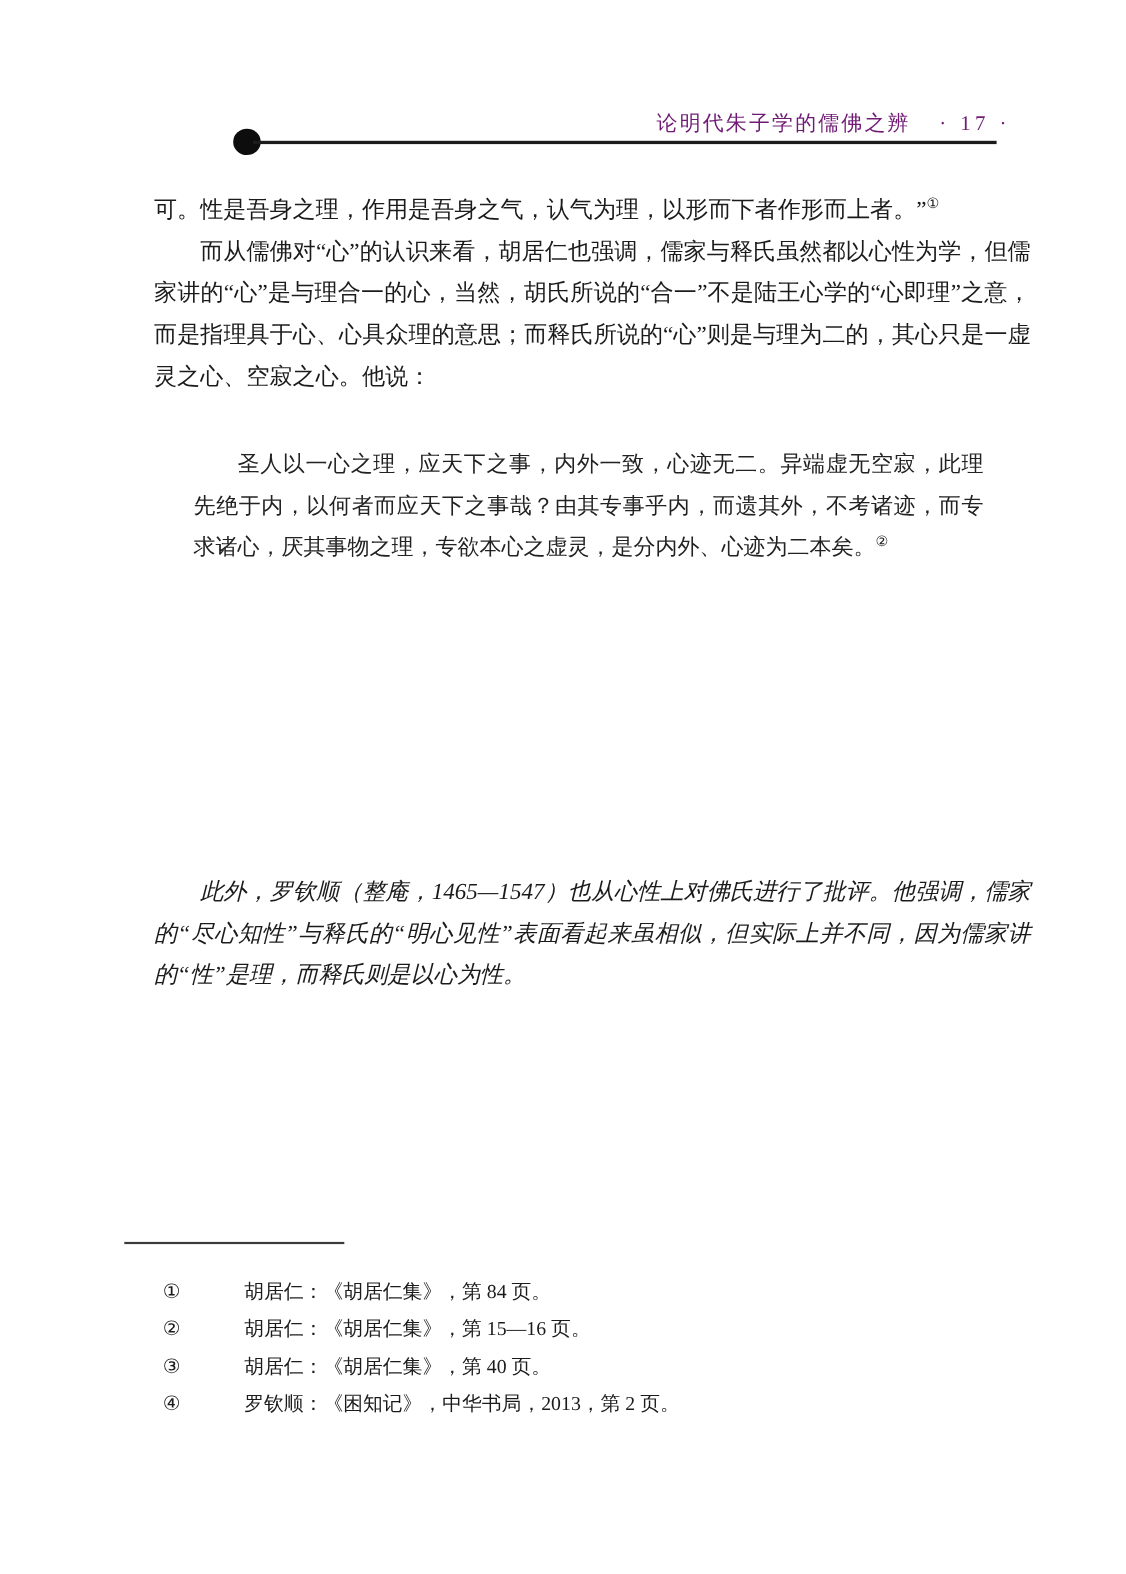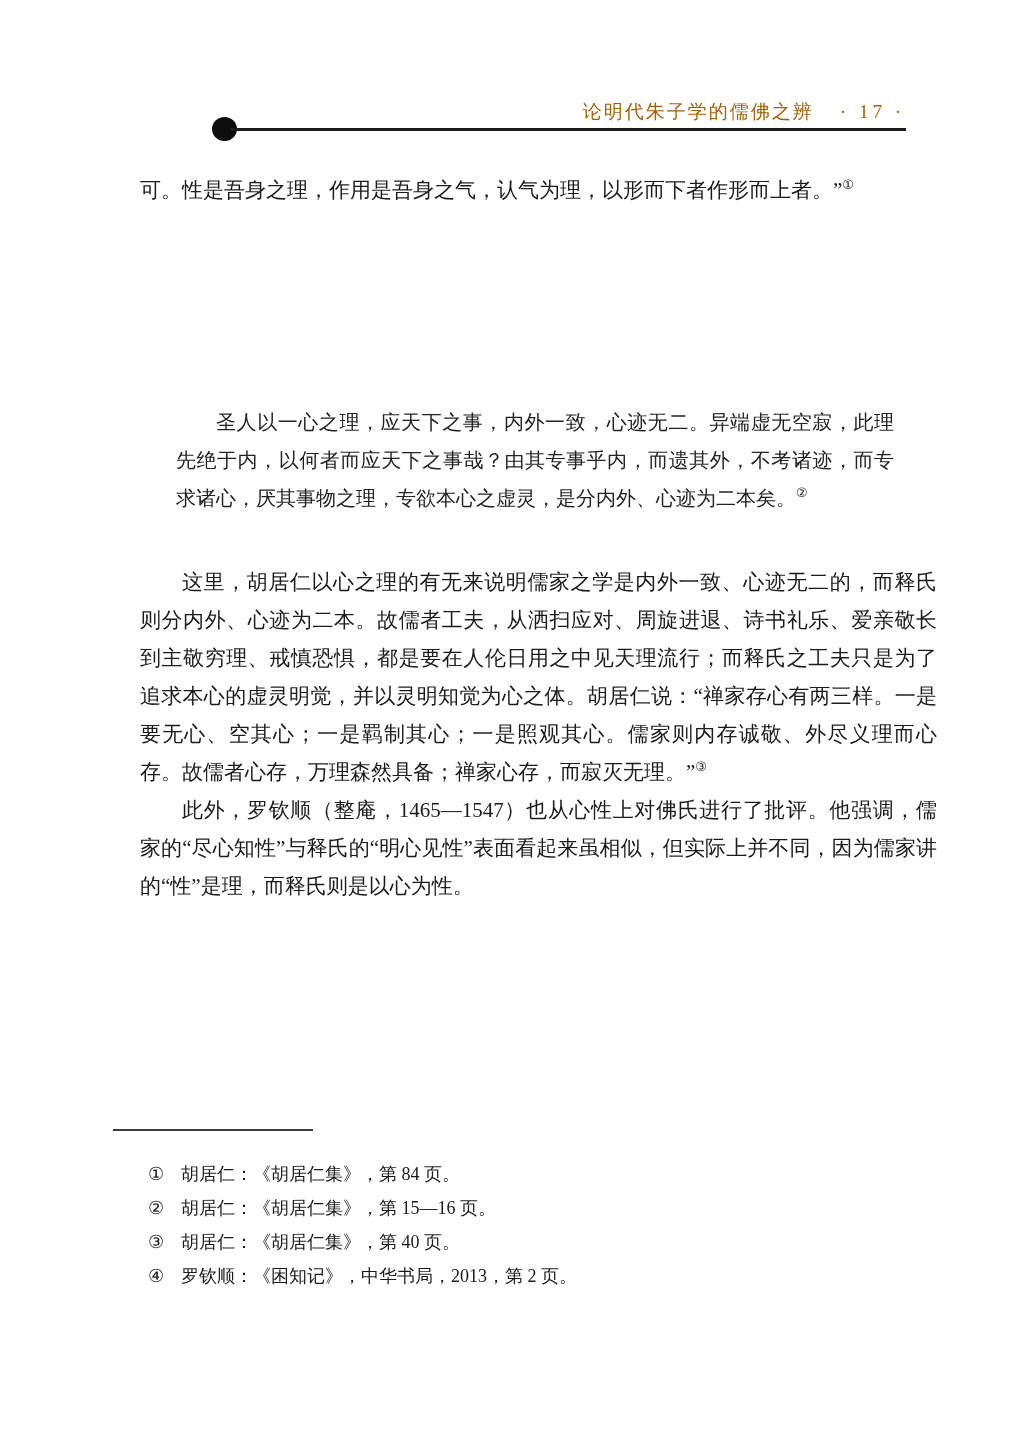--- a/index.html
+++ b/index.html
@@ -8,25 +8,25 @@
     width: 1024px;
     height: 1431px;
     background: #ffffff;
     font-family: "Liberation Serif", "DejaVu Serif", serif;
     color: #1b1b1b;
     overflow: hidden;
   }
   .running-head {
     position: absolute;
     top: 99px;
-    right: 119px;
+    right: 105px;
     font-size: 19px;
     letter-spacing: 2px;
     white-space: nowrap;
-    color: #a16207;
+    color: #701a75;
   }
   .running-head .pageno {
     margin-left: 26px;
     letter-spacing: 4px;
   }
   .head-dot {
     position: absolute;
     left: 212px;
     top: 117px;
     width: 25px;
@@ -80,43 +80,43 @@
   .footnotes {
     position: absolute;
     left: 148px;
     top: 1157px;
     width: 730px;
     font-size: 18px;
     line-height: 34px;
   }
   .fn-row { display: flex; }
   .fn-marker { flex: 0 0 33px; }
-  .fn-text { flex: 1 1 auto; text-align: left; }
+  .fn-text { flex: 1 1 auto; text-align: left; margin-left: 41px; }
 </style>
 </head>
 <body>
 
 <div class="page">
 
   <div class="running-head">
     <span>论明代朱子学的儒佛之辨</span><span class="pageno">· 17 ·</span>
   </div>
   <div class="head-dot"></div>
   <div class="head-rule"></div>
 
   <p class="para" style="top:155px;"><span>可。性是吾身之理，作用是吾身之气，认气为理，以形而下者作形而上者。”</span><sup class="fnref">①</sup></p>
 
+  <p class="para indent" style="top:193px;"><span>而从儒佛对“心”的认识来看，胡居仁也强调，儒家与释氏虽然都以心性为学，但儒家讲的“心”是与理合一的心，当然，胡氏所说的“合一”不是陆王心学的“心即理”之意，而是指理具于心、心具众理的意思；而释氏所说的“心”则是与理为二的，其心只是一虚灵之心、空寂之心。他说：</span></p>
 
   <div class="bquote" style="top:387px;">
     <p><span>圣人以一心之理，应天下之事，内外一致，心迹无二。异端虚无空寂，此理先绝于内，以何者而应天下之事哉？由其专事乎内，而遗其外，不考诸迹，而专求诸心，厌其事物之理，专欲本心之虚灵，是分内外、心迹为二本矣。</span><sup class="fnref">②</sup></p>
   </div>
 
-  <p class="para indent" style="top:547px;"><span>这里，胡居仁以心之理的有无来说明儒家之学是内外一致、心迹无二的，而释氏则分内外、心迹为二本。故儒者工夫，从洒扫应对、周旋进退、诗书礼乐、爱亲敬长到主敬穷理、戒慎恐惧，都是要在人伦日用之中见天理流行；而释氏之工夫只是为了追求本心的虚灵明觉，并以灵明知觉为心之体。胡居仁说：“禅家存心有两三样。一是要无心、空其心；一是羁制其心；一是照观其心。儒家则内存诚敬、外尽义理而心存。故儒者心存，万理森然具备；禅家心存，而寂灭无理。”</span><sup class="fnref">③</sup></p>
 
-  <p class="para indent" style="top:775px;"><span>此外，罗钦顺（整庵，1465—1547）也从心性上对佛氏进行了批评。他强调，儒家的“尽心知性”与释氏的“明心见性”表面看起来虽相似，但实际上并不同，因为儒家讲的“性”是理，而释氏则是以心为性。</span></p>
+  <p class="para indent" style="top:775px;font-style:italic;"><span>此外，罗钦顺（整庵，1465—1547）也从心性上对佛氏进行了批评。他强调，儒家的“尽心知性”与释氏的“明心见性”表面看起来虽相似，但实际上并不同，因为儒家讲的“性”是理，而释氏则是以心为性。</span></p>
 
   <div class="bquote" style="top:919px;">
   </div>
 
   <div class="fn-divider"></div>
 
   <div class="footnotes">
     <div class="fn-row">
       <span class="fn-marker">①</span>
       <span class="fn-text">胡居仁：《胡居仁集》，第 84 页。</span>

